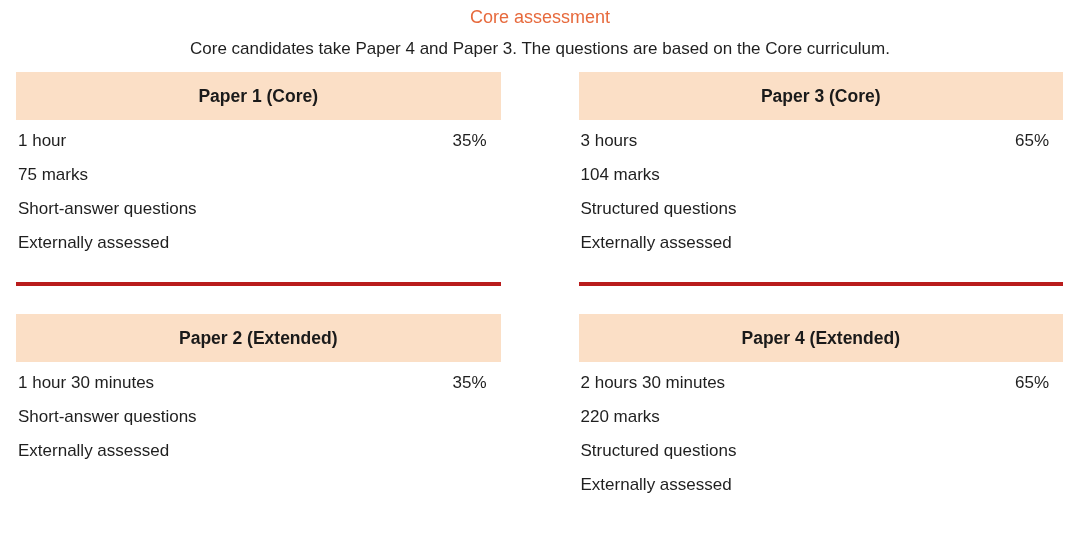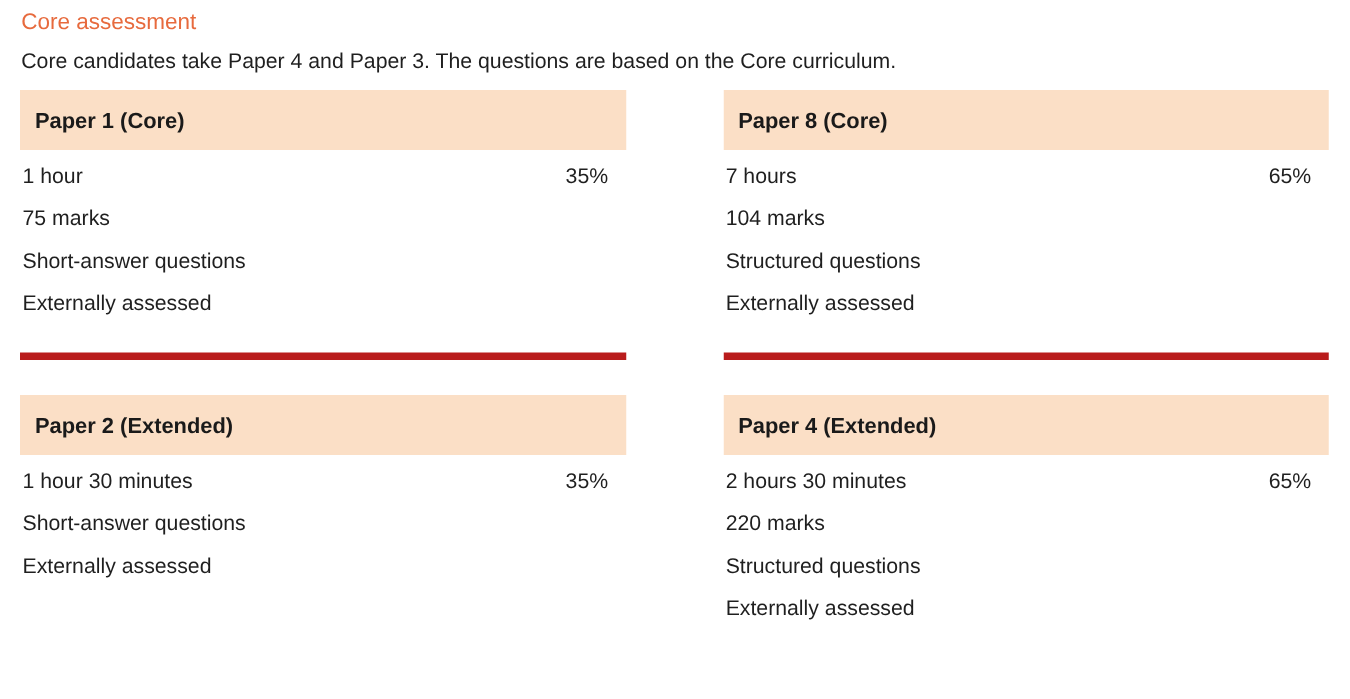--- a/index.html
+++ b/index.html
@@ -1,15 +1,15 @@
 <!DOCTYPE html>
 <html><head>
 <meta charset="utf-8">
 <style>
-  * { box-sizing: border-box; }
+  * { box-sizing: border-box; text-align: center; }
   html, body { margin: 0; padding: 0; }
   body {
     width: 1080px;
     height: 559px;
     overflow: hidden;
     background: #ffffff;
     font-family: "Liberation Sans", sans-serif;
     color: #1f1f1f;
   }
   .page { padding: 7px 17px 0 16px; }
@@ -30,21 +30,21 @@
     color: #1f1f1f;
   }
 
   .cards {
     display: grid;
     grid-template-columns: 1fr 1fr;
     column-gap: 78px;
   }
 
   .card { background: #ffffff; }
-  .card.with-rule { border-bottom: 6px solid #b91c1c; }
+  .card.with-rule { border-bottom: 4px solid #b91c1c; }
 
   .card-header {
     background: #fbdfc6;
     font-size: 17.5px;
     font-weight: 700;
     line-height: 22px;
     padding: 13px 12px;
     color: #1a1a1a;
   }
 
@@ -84,24 +84,24 @@
           <div class="detail-row">
             <span>Short-answer questions</span>
           </div>
           <div class="detail-row">
             <span>Externally assessed</span>
           </div>
         </div>
       </div>
 
       <div class="card with-rule">
-        <div class="card-header">Paper 8 (Core)</div>
+        <div class="card-header">Paper 3 (Core)</div>
         <div class="card-body">
           <div class="detail-row">
-            <span>7 hours</span>
+            <span>3 hours</span>
             <span class="weighting">65%</span>
           </div>
           <div class="detail-row">
             <span>104 marks</span>
           </div>
           <div class="detail-row">
             <span>Structured questions</span>
           </div>
           <div class="detail-row">
             <span>Externally assessed</span>

